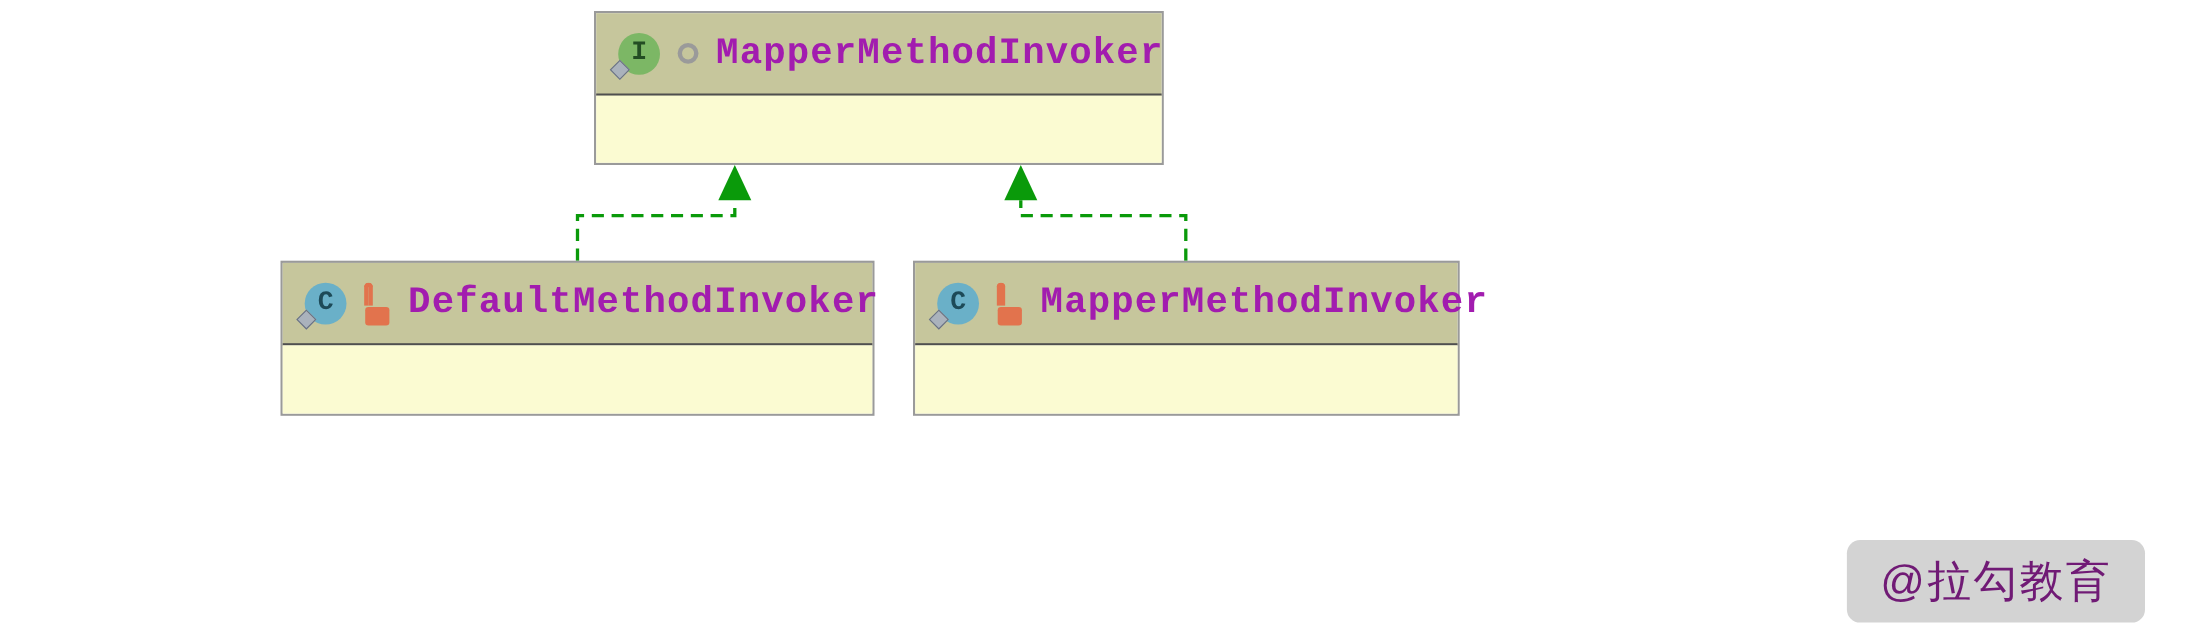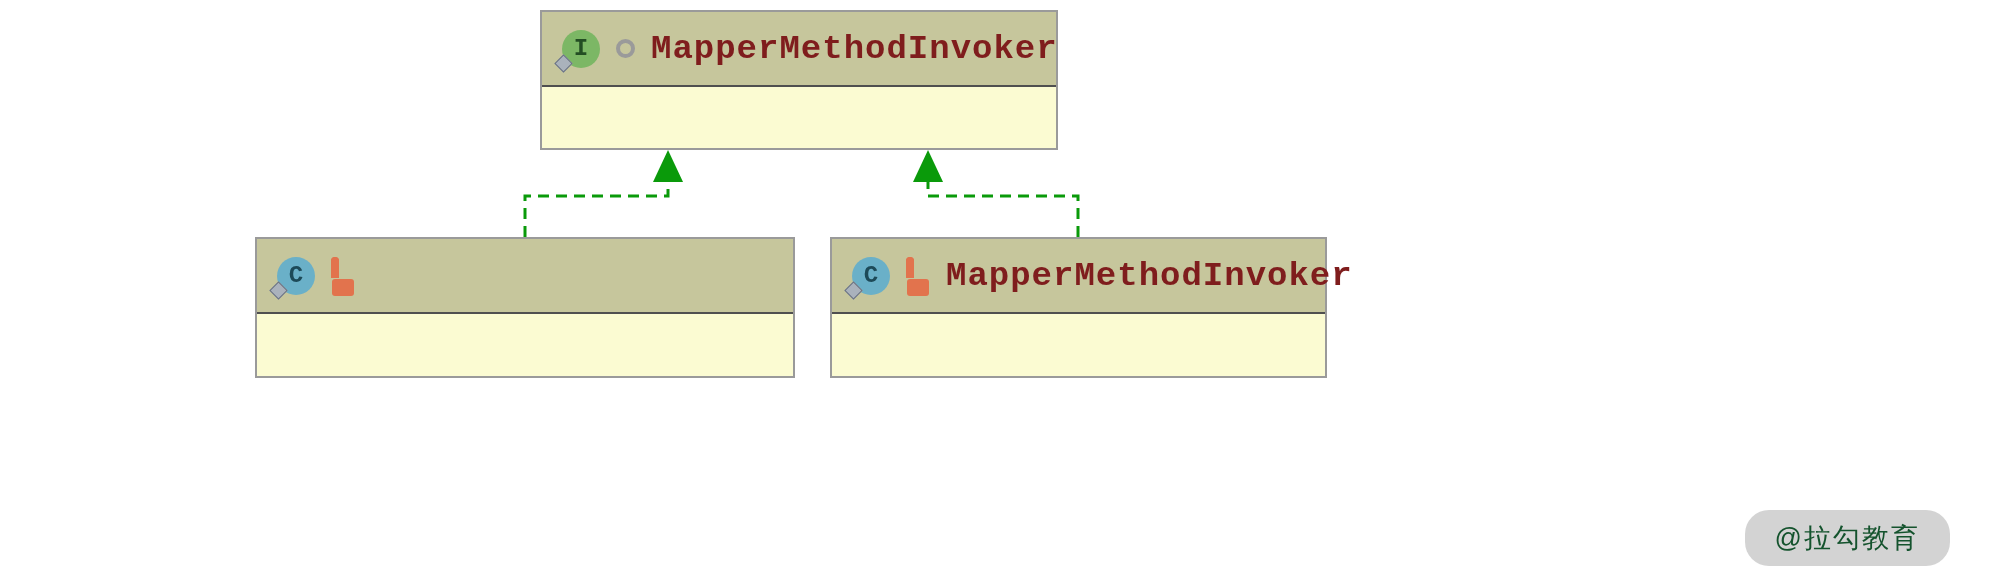--- a/index.html
+++ b/index.html
@@ -33,21 +33,21 @@
     flex: 0 0 73px;
   }
   .uml-body {
     background: #fbfbd2;
     flex: 1 1 auto;
   }
   .uml-title {
     font-family: "Liberation Mono", "DejaVu Sans Mono", monospace;
     font-size: 34px;
     font-weight: bold;
-    color: #7f1d1d;
+    color: #a21caf;
     white-space: nowrap;
     letter-spacing: 1px;
   }
 
   
   .type-icon {
     position: relative;
     width: 38px;
     height: 38px;
     border-radius: 50%;
@@ -116,24 +116,24 @@
     top: 0;
     pointer-events: none;
   }
 
   
   .watermark {
     position: absolute;
     right: 52px;
     bottom: 6px;
     background: rgba(158, 158, 158, 0.45);
-    border-radius: 24px;
+    border-radius: 12px;
     padding: 10px 30px;
-    color: #14532d;
-    font-size: 27px;
+    color: #701a75;
+    font-size: 40px;
     font-family: "Liberation Sans", sans-serif;
     letter-spacing: 2px;
   }
 
   
   #node-interface   { left: 540px; top: 10px;  width: 518px; height: 140px; }
   #node-class-left  { left: 255px; top: 237px; width: 540px; height: 141px; }
   #node-class-right { left: 830px; top: 237px; width: 497px; height: 141px; }
 </style>
 </head>
@@ -163,20 +163,21 @@
 <div class="uml-node" id="node-class-left">
   <div class="uml-header">
     <span class="type-icon class">
       <span>C</span>
       <span class="corner-diamond"></span>
     </span>
     <span class="lock-icon">
       <span class="shackle"></span>
       <span class="lock-body" style="display:block;"></span>
     </span>
+    <span class="uml-title">DefaultMethodInvoker</span>
   </div>
   <div class="uml-body"></div>
 </div>
 
 <div class="uml-node" id="node-class-right">
   <div class="uml-header">
     <span class="type-icon class">
       <span>C</span>
       <span class="corner-diamond"></span>
     </span>

